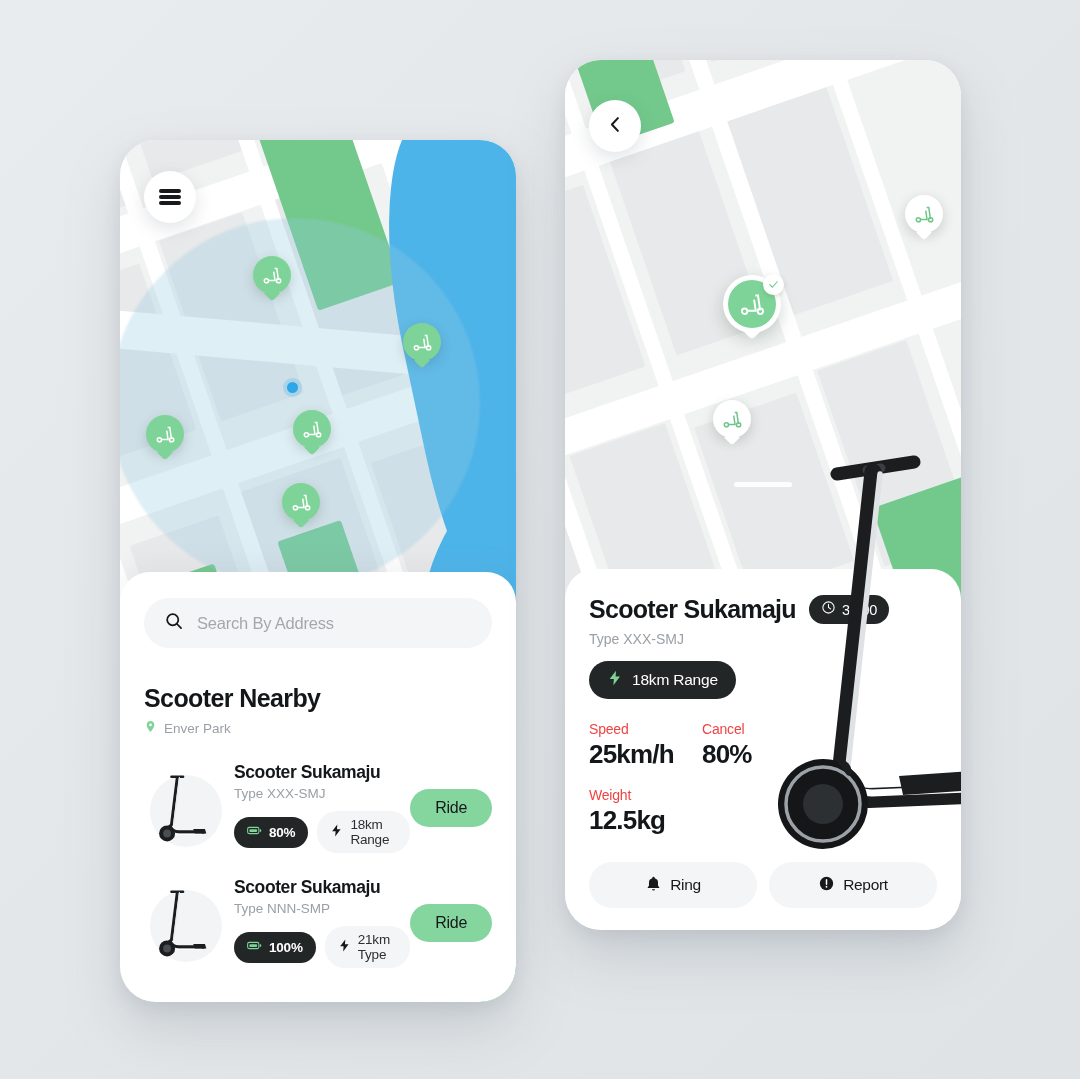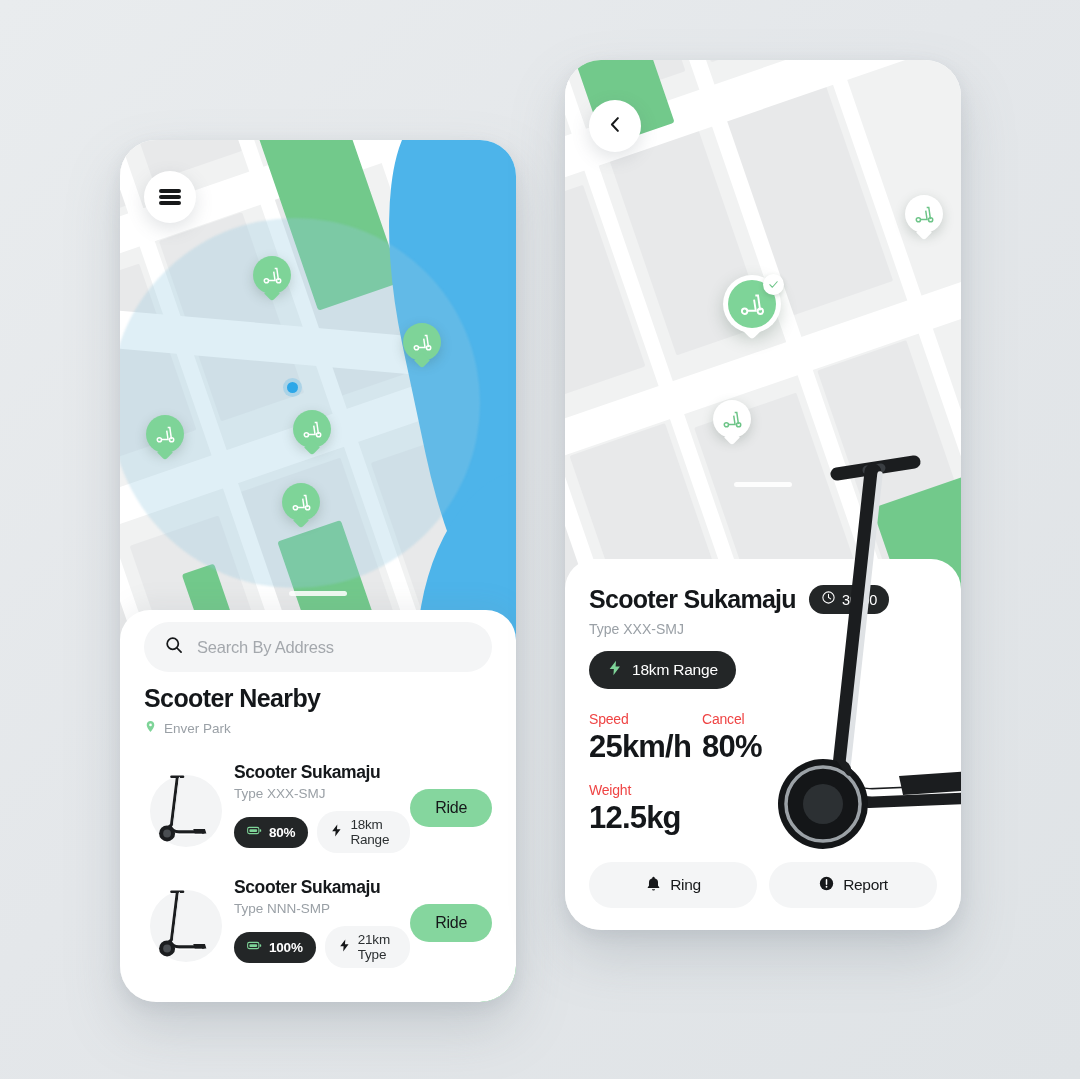--- a/index.html
+++ b/index.html
@@ -175,21 +175,21 @@
     background: rgba(255,255,255,.88);
   }
 
   
   .sheet-left {
     position: absolute;
     left: 0; bottom: 0;
     width: 100%;
     background: #fff;
     border-radius: 30px 30px 36px 36px;
-    padding: 12px 24px 22px;
+    padding: 26px 24px 22px;
     box-shadow: 0 -6px 26px rgba(120,130,140,.10);
   }
 
   .search-bar {
     display: flex; align-items: center;
     gap: 13px;
     background: #f4f5f6;
     border-radius: 26px;
     height: 50px;
     padding: 0 20px;
@@ -200,21 +200,21 @@
     font-size: 16.5px;
     color: #a4a8ad;
     letter-spacing: -.2px;
   }
 
   .sheet-title {
     font-size: 25px;
     font-weight: bold;
     color: #14171a;
     letter-spacing: -.6px;
-    margin-top: 12px;
+    margin-top: 36px;
   }
   .sheet-loc {
     display: flex; align-items: center; gap: 7px;
     margin-top: 7px;
   }
   .sheet-loc svg { width: 13px; height: 13px; fill: #7ed498; }
   .sheet-loc span { font-size: 13.5px; color: #9aa0a6; }
 
   
   .list { margin-top: 14px; }
@@ -325,21 +325,21 @@
     margin-top: 14px;
   }
   .range-pill svg { width: 16px; height: 16px; fill: #7ed498; }
   .range-pill .txt { font-size: 15.5px; color: #fff; letter-spacing: -.2px; }
 
   .spec-grid { margin-top: 22px; }
   .spec-row { display: flex; }
   .spec-col { width: 113px; }
   .spec-label { font-size: 14px; color: #ef4444; letter-spacing: -.2px; }
   .spec-value {
-    font-size: 31px;
+    font-size: 26px;
     font-weight: bold;
     color: #14171a;
     letter-spacing: -.8px;
     margin-top: 2px;
   }
   .spec-row.second { margin-top: 17px; }
 
   .action-row {
     display: flex; gap: 12px;
     margin-top: 26px;

